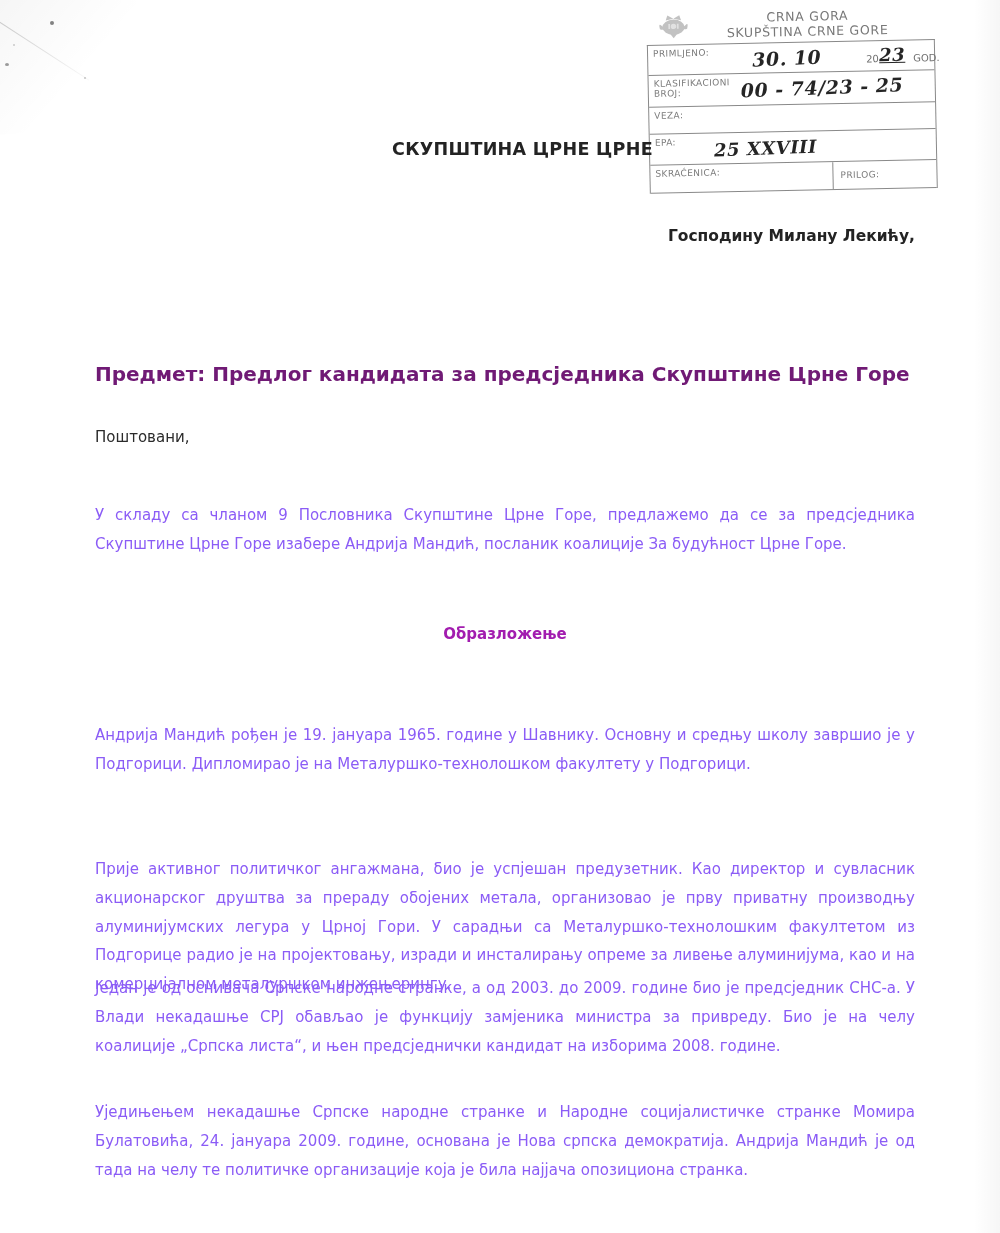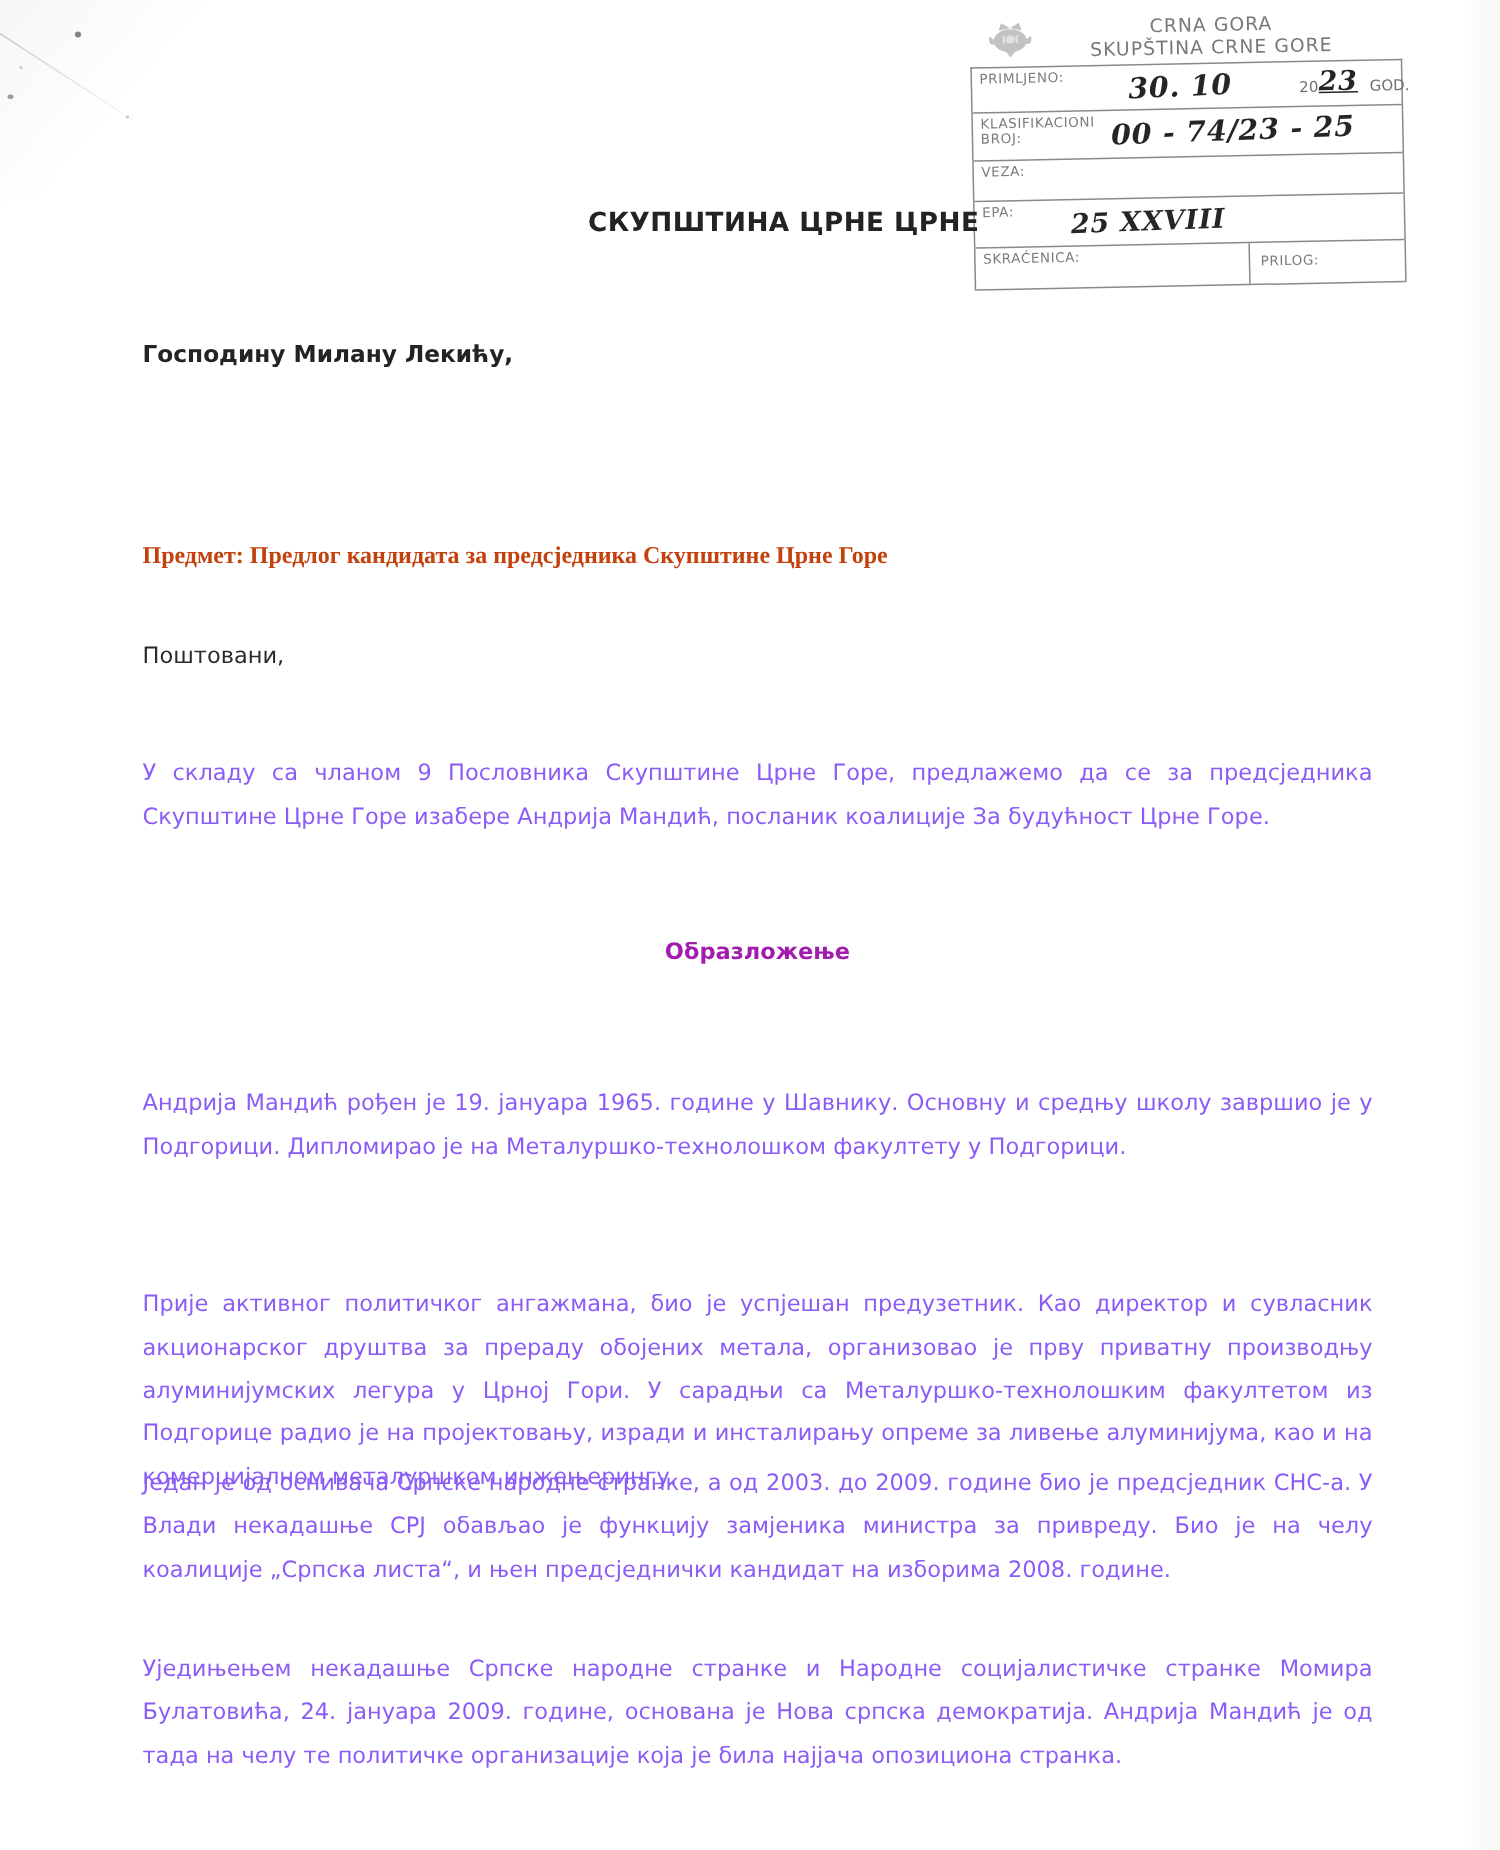--- a/index.html
+++ b/index.html
@@ -188,37 +188,36 @@
     font-weight: 700;
     letter-spacing: .3px;
     color: #232323;
     white-space: nowrap;
   }
   .addressee {
     position: absolute;
     left: 95px;
     top: 224px;
     width: 820px;
-    text-align: left;
+    text-align: right;
     font-size: 15.5px;
     font-weight: 700;
     line-height: 1.62;
     color: #232323;
   }
   .addressee .a2 { display: block; }
 
   .subject {
     position: absolute;
     left: 95px;
     top: 362px;
-    font-size: 16px;
-    font-weight: 700;
-    color: #c2410c;
+    font-size: 20px;
+    font-weight: 700;
+    color: #701a75;
     white-space: nowrap;
-    font-family: Liberation Serif, serif;
   }
 
   .salutation {
     position: absolute;
     left: 95px;
     top: 428px;
     font-size: 15px;
     color: #2b2b2b;
   }
 

